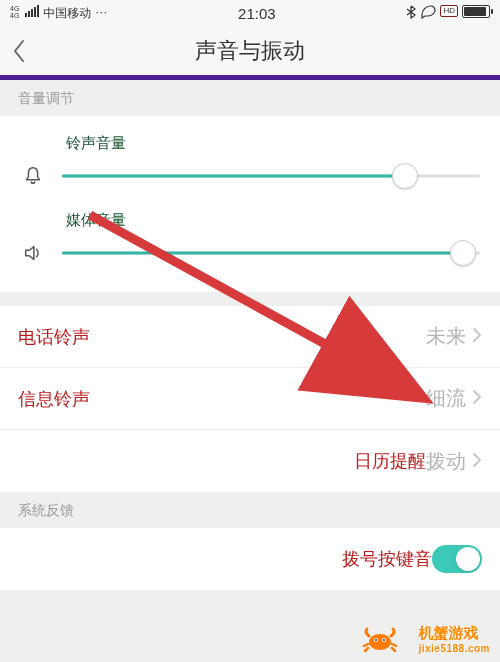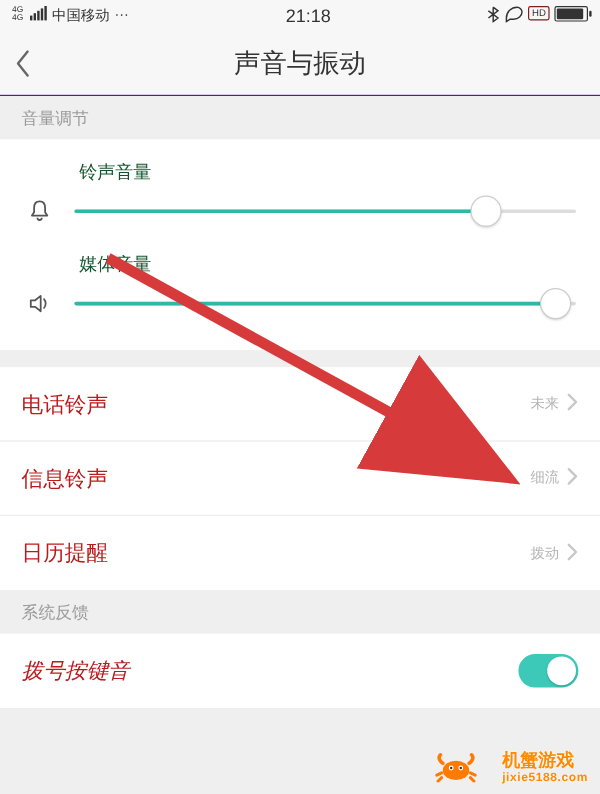--- a/index.html
+++ b/index.html
@@ -12,44 +12,44 @@
   .signal { display: inline-flex; align-items: flex-end; gap: 1px; }
   .signal span { display: inline-block; width: 2px; background: #333; }
   .signal span:nth-child(1){height:4px;} .signal span:nth-child(2){height:6px;} .signal span:nth-child(3){height:8px;} .signal span:nth-child(4){height:10px;} .signal span:nth-child(5){height:12px;}
   .netbadge { font-size: 7px; line-height: 7px; color:#333; }
   .battery { width: 28px; height: 13px; border: 1.5px solid #333; border-radius: 2px; position: relative; }
   .battery::after { content:""; position:absolute; right:-4px; top:3px; width:2px; height:5px; background:#333; border-radius:1px;}
   .battery .fill { position:absolute; left:1px; top:1px; bottom:1px; width:22px; background:#333; border-radius:1px;}
   .hd { font-size:8px; border:1px solid #7f1d1d; border-radius:2px; padding:0 2px; line-height:10px;}
 
   
-  .navbar { height: 54px; background: #f7f7f7; display: flex; align-items: center; justify-content: center; position: relative; border-bottom: 1px solid #4c1d95;}
+  .navbar { height: 54px; background: #f7f7f7; display: flex; align-items: center; justify-content: center; position: relative; border-bottom: 5px solid #4c1d95;}
   .back { position:absolute; left:12px; top:0; bottom:0; display:flex; align-items:center; width:40px; color:#555;}
   .back svg { width:14px; height:24px; }
   .title { font-size: 22px; color:#333; font-weight:400; }
 
   .section-header { font-size:14px; color:#9a9a9a; padding: 10px 18px 8px; background:#efefef;}
 
   
   .sliders { background:#fff; padding: 14px 0 8px; }
   .slider-block { padding: 4px 20px 18px; }
   .slider-label { font-size:15px; color:#14532d; margin-left: 46px; margin-bottom: 10px;}
   .slider-row { display:flex; align-items:center; gap:16px; }
   .slider-row .sicon { width:26px; display:flex; justify-content:center; color:#555;}
   .slider { flex:1; height:26px; position:relative; }
   .track-bg { position:absolute; left:0; right:0; top:50%; height:3px; background:#ddd; transform:translateY(-50%); border-radius:2px;}
   .track-fill { position:absolute; left:0; top:50%; height:3px; background:#2fb7a7; transform:translateY(-50%); border-radius:2px;}
   .thumb { position:absolute; top:50%; width:26px; height:26px; background:#fff; border:1px solid #ccc; border-radius:50%; transform:translate(-50%,-50%); box-shadow:0 1px 2px rgba(0,0,0,0.15);}
 
   
   .list { background:#fff; }
   .row { display:flex; align-items:center; justify-content:space-between; padding: 0 18px; height:62px; border-bottom:1px solid #ececec; }
-  .row:last-child { border-bottom:none; }
+  .row:last-child { border-bottom:none;justify-content:flex-end; }
   .row .rlabel { font-size:18px; color:#b91c1c; }
-  .row .rval { display:flex; align-items:center; gap:6px; color:#b5b5b5; font-size:12px;}
+  .row .rval { display:flex; align-items:center; gap:6px; color:#b5b5b5; font-size:20px;}
   .chev { color:#c8c8c8; }
   .chev svg{ width:10px; height:16px; }
 
   
   .toggle { width:50px; height:28px; border-radius:14px; background:#3cc9b8; position:relative; }
   .toggle .knob { position:absolute; top:2px; right:2px; width:24px; height:24px; background:#fff; border-radius:50%; box-shadow:0 1px 2px rgba(0,0,0,0.2);}
 
   .gap { height:14px; background:#efefef; }
 
   
@@ -73,21 +73,21 @@
     <span class="signal">
           <span></span>
           <span></span>
           <span></span>
           <span></span>
           <span></span>
         </span>
     <span>中国移动</span>
     <span>···</span>
   </div>
-  <div style="font-size:15px;">21:18</div>
+  <div style="font-size:15px;">21:03</div>
   <div class="status-right">
     <span>
       <svg width="10" height="14" viewBox="0 0 10 14">
             <path d="M5 1 L9 4 L5 7 L5 1 M5 7 L9 10 L5 13 L5 7 M1 4 L5 7 M1 10 L5 7" stroke="#333" stroke-width="1.2" fill="none"></path>
           </svg>
     </span>
     <span>
       <svg width="16" height="14" viewBox="0 0 16 14">
             <path d="M11 1 C6 1 2 5 2 10 L2 13 L5 11 C5 11 6 11 8 11 C12 11 15 8 15 5 C15 3 13 1 11 1 Z" stroke="#333" stroke-width="1.2" fill="none"></path>
           </svg>
@@ -172,21 +172,21 @@
       <span class="chev"><svg viewBox="0 0 10 16">
               <path d="M2 2 L8 8 L2 14" stroke="#c8c8c8" stroke-width="2" fill="none" stroke-linecap="round" stroke-linejoin="round"></path>
             </svg></span>
     </span>
   </div>
 </div>
 
 <div class="section-header">系统反馈</div>
 
 <div class="list">
-  <div class="row" style="border-bottom:none;font-style:italic;">
+  <div class="row" style="border-bottom:none;">
     <span class="rlabel">拨号按键音</span>
     <span class="toggle">
           <span class="knob"></span>
         </span>
   </div>
 </div>
 
 <svg class="arrow-layer" viewBox="0 0 500 662">
   <defs>
     <marker id="ah" markerWidth="14" markerHeight="12" refX="12" refY="6" orient="auto">

